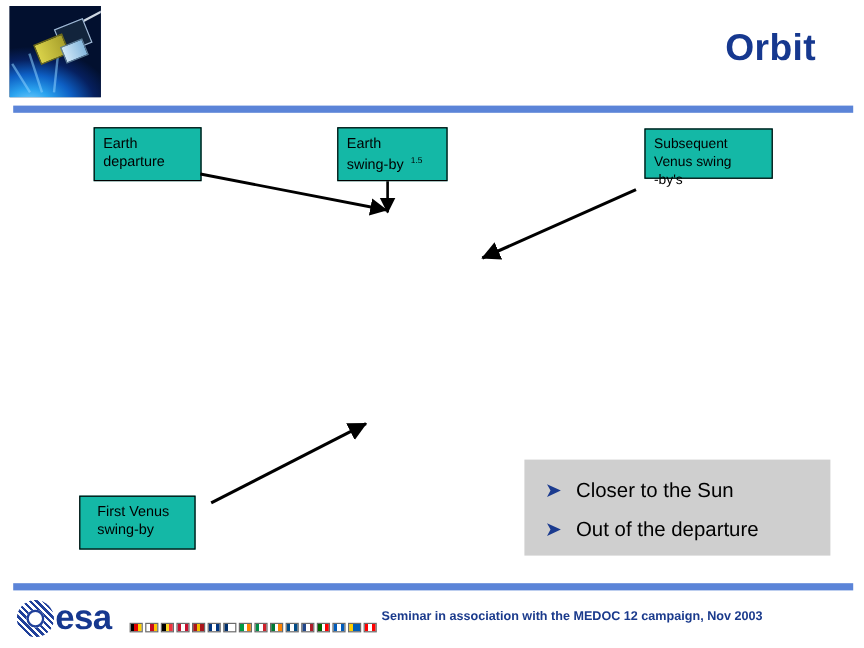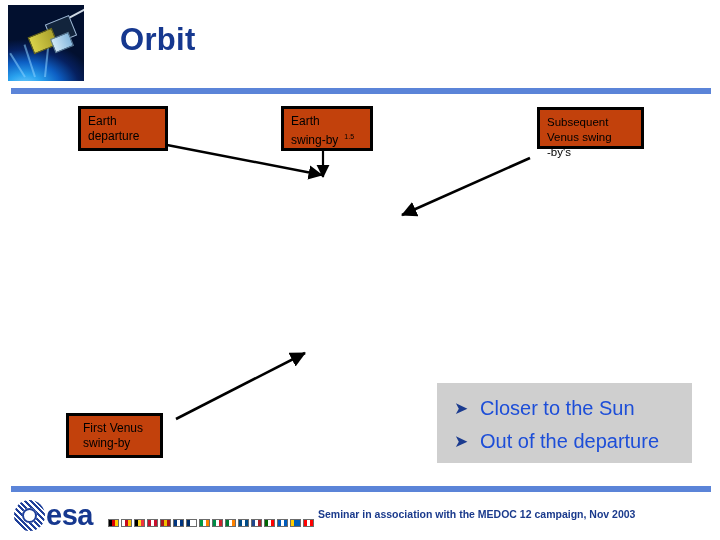--- a/index.html
+++ b/index.html
@@ -59,39 +59,39 @@
     left: 58px; top: 6px;
     width: 28px; height: 2px;
     background: #cfd9e4;
     transform: rotate(-28deg);
   }
 
   #title {
     position: absolute;
     left: 120px; top: 22px;
     width: 560px;
-    text-align: left;
+    text-align: right;
     color: #16388f;
     font-size: 31px;
     font-weight: bold;
     letter-spacing: 0.3px;
   }
 
   #header-rule {
     position: absolute;
     left: 11px; top: 88px;
     width: 700px; height: 6px;
     background: #5b84d8;
   }
 
   
   .callout {
     position: absolute;
-    border: 3px solid #000000;
-    background: #c2410c;
+    border: 1px solid #000000;
+    background: #14b8a6;
     color: #000000;
     font-size: 12px;
     line-height: 15px;
     padding: 5px 6px 5px 7px;
     box-sizing: border-box;
     white-space: pre-line;
   }
   .callout .sup {
     font-size: 7px;
     vertical-align: super;
@@ -127,22 +127,22 @@
     height: 33px;
   }
   .bullet-glyph {
     width: 26px;
     color: #1b3b8f;
     font-size: 17px;
     line-height: 17px;
     flex: 0 0 26px;
   }
   .bullet-text {
-    color: #1d4ed8;
-    font-size: 20px;
+    color: #000000;
+    font-size: 17px;
     line-height: 19px;
   }
 
   
   #footer-rule {
     position: absolute;
     left: 11px; top: 486px;
     width: 700px; height: 6px;
     background: #5b84d8;
   }

